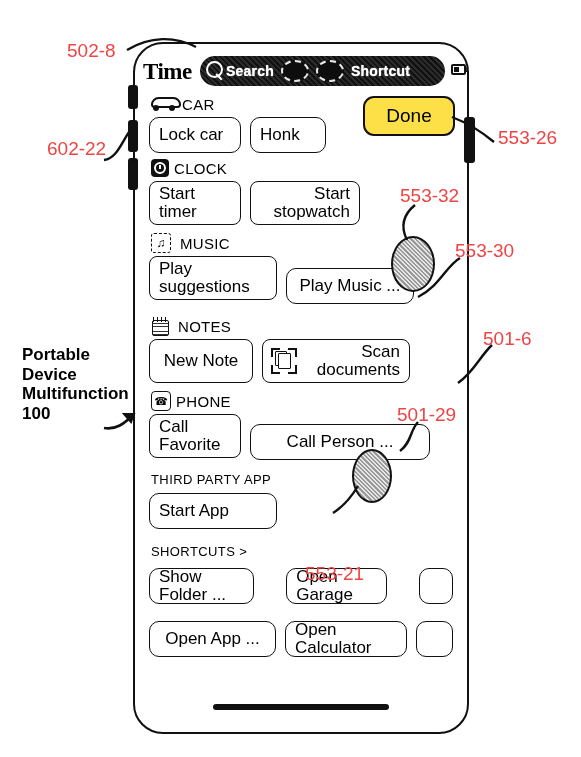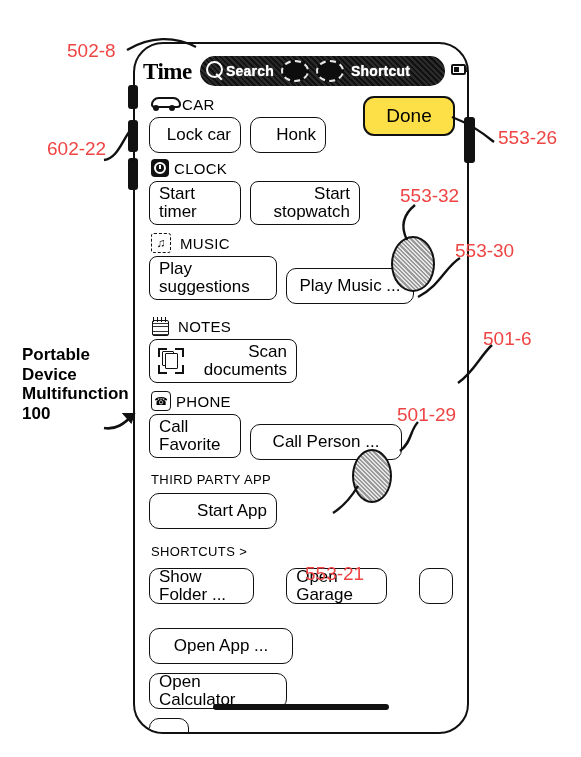--- a/index.html
+++ b/index.html
@@ -164,33 +164,33 @@
   .btnrow{display:flex;padding:0 14px;gap:9px;margin-top:3px;}
   .btn{
     border:1.8px solid #111;border-radius:10px;background:#fff;
     box-sizing:border-box;
     display:flex;align-items:center;
     padding:4px 9px;
     font-size:17px;line-height:1.05;
     position:relative;
   }
   .btn.two-line{height:44px;border-radius:8px;}
-  .btn.one-line{height:36px;justify-content:flex-end;}
+  .btn.one-line{height:36px;justify-content:flex-start;}
   .btn .lbl{display:block;}
 
   .btn.w-lock{width:92px;}
   .btn.w-honk{width:76px;}
   .btn.w-timer{width:92px;}
   .btn.w-stopwatch{width:110px;justify-content:flex-end;text-align:right;}
   .btn.w-playsugg{width:128px;}
   .btn.w-playmusic{width:128px;justify-content:center;}
   .btn.w-newnote{width:104px;justify-content:center;}
   .btn.w-scan{width:148px;justify-content:flex-end;text-align:right;gap:4px;}
   .btn.w-callfav{width:92px;}
-  .btn.w-callperson{width:152px;justify-content:center;}
+  .btn.w-callperson{width:180px;justify-content:center;}
   .btn.w-startapp{width:128px;}
   .btn.w-sc{width:144px;justify-content:center;}
   .btn.w-sc2{width:138px;justify-content:center;}
   .btn.w-scpartial{width:40px;}
 
   
   .ic-scan{width:26px;height:26px;position:absolute;left:8px;top:8px;}
   .ic-scan .doc{
     position:absolute;left:7px;top:5px;width:11px;height:14px;
     border:1.6px solid #111;border-radius:1px;background:#fff;
@@ -391,20 +391,23 @@
 
       <div class="group" style="top:222px;">
         <div class="ghead">
           <span class="gicon ic-notes">
             <span class="pad"></span>
               <span class="rings"></span>
           </span>
           <span class="gtitle" style="margin-left:4px;">NOTES</span>
         </div>
         <div class="btnrow">
+          <div class="btn two-line w-newnote">
+            <span class="lbl">New Note</span>
+          </div>
           <div class="btn two-line w-scan">
             <span class="ic-scan">
               <span class="doc2"></span>
                 <span class="doc"></span>
               <span class="c tl"></span>
                 <span class="c tr"></span>
                 <span class="c bl"></span>
                 <span class="c br"></span>
             </span>
             <span style="text-align:right;">
@@ -448,21 +451,21 @@
           <div class="btn one-line w-sc">
             <span class="lbl">Show Folder ...</span>
           </div>
           <div class="btn one-line w-sc2">
             <span class="lbl">Open Garage</span>
           </div>
           <div class="btn one-line w-scpartial">
             <span class="lbl"></span>
           </div>
         </div>
-        <div class="btnrow" style="margin-top:24px;flex-direction:column;">
+        <div class="btnrow" style="margin-top:17px;">
           <div class="btn one-line w-sc">
             <span class="lbl">Open App ...</span>
           </div>
           <div class="btn one-line w-sc2">
             <span class="lbl">Open Calculator</span>
           </div>
           <div class="btn one-line w-scpartial">
             <span class="lbl"></span>
           </div>
         </div>

